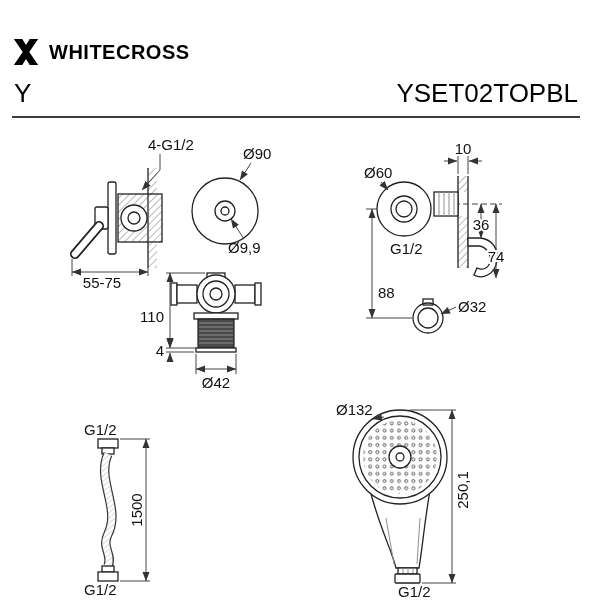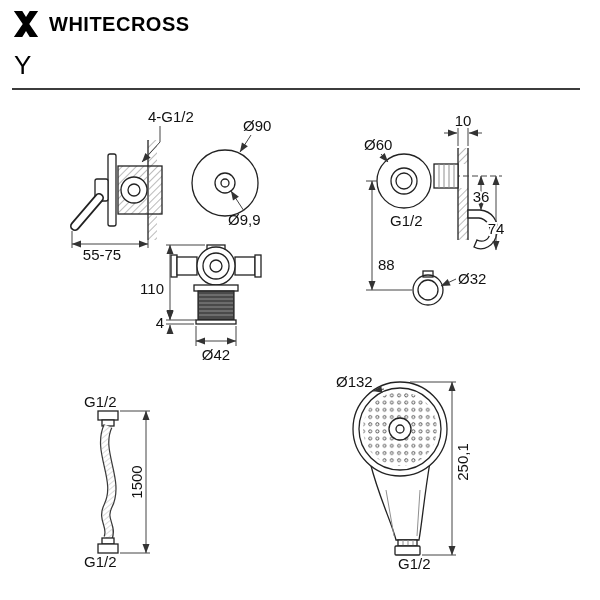--- a/index.html
+++ b/index.html
@@ -1,17 +1,17 @@
 <!DOCTYPE html>
 <html><head>
 <meta charset="utf-8">
 <style>
   html,body{margin:0;padding:0;background:#fff;}
   body{width:600px;height:600px;font-family:"Liberation Sans",sans-serif;color:#111;overflow:hidden;}
-  .header{padding:8px 20px 0 12px;}
+  .header{padding:8px 20px 0 12px;margin-top:28px;}
   .logo-row{display:flex;align-items:center;gap:9px;height:32px;}
   .logo-x{width:28px;height:28px;flex:0 0 auto;}
   .brand{font-size:20px;font-weight:bold;letter-spacing:.5px;color:#000;}
   .title-row{display:flex;justify-content:space-between;align-items:baseline;margin-top:10px;padding:0 2px;}
   .series,.model{font-size:26px;color:#000;}
   .rule{border-top:2px solid #3c3c3c;margin-top:7px;}
   svg.sheet{display:block;}
   .obj{fill:none;stroke:#222;stroke-width:1.3px;}
   .objf{fill:#fff;stroke:#222;stroke-width:1.3px;}
   .thin{stroke:#8f8f8f;stroke-width:1px;fill:none;}
@@ -26,20 +26,21 @@
 
 <header class="header">
   <div class="logo-row">
     <svg class="logo-x" viewBox="0 0 30 30" aria-hidden="true">
       <path d="M2,1 H11 L15,7.5 L19,1 H28 L18.5,15 L28,29 H19 L15,22.5 L11,29 H2 L11.5,15 Z" fill="#000"></path>
     </svg>
     <span class="brand">WHITECROSS</span>
   </div>
   <div class="title-row">
     <span class="series">Y</span>
+    <span class="model">YSET02TOPBL</span>
   </div>
   <div class="rule"></div>
 </header>
 
 <svg class="sheet" viewBox="0 0 600 505" width="600" height="505">
   <defs>
     <marker id="arw" viewBox="0 0 10 8" refX="9" refY="4" markerWidth="11" markerHeight="9" orient="auto-start-reverse">
       <path d="M0.8,0.8 L9.2,4 L0.8,7.2 Z" fill="#333"></path>
     </marker>
     <pattern id="hatch" width="5" height="5" patternUnits="userSpaceOnUse" patternTransform="rotate(45)">

